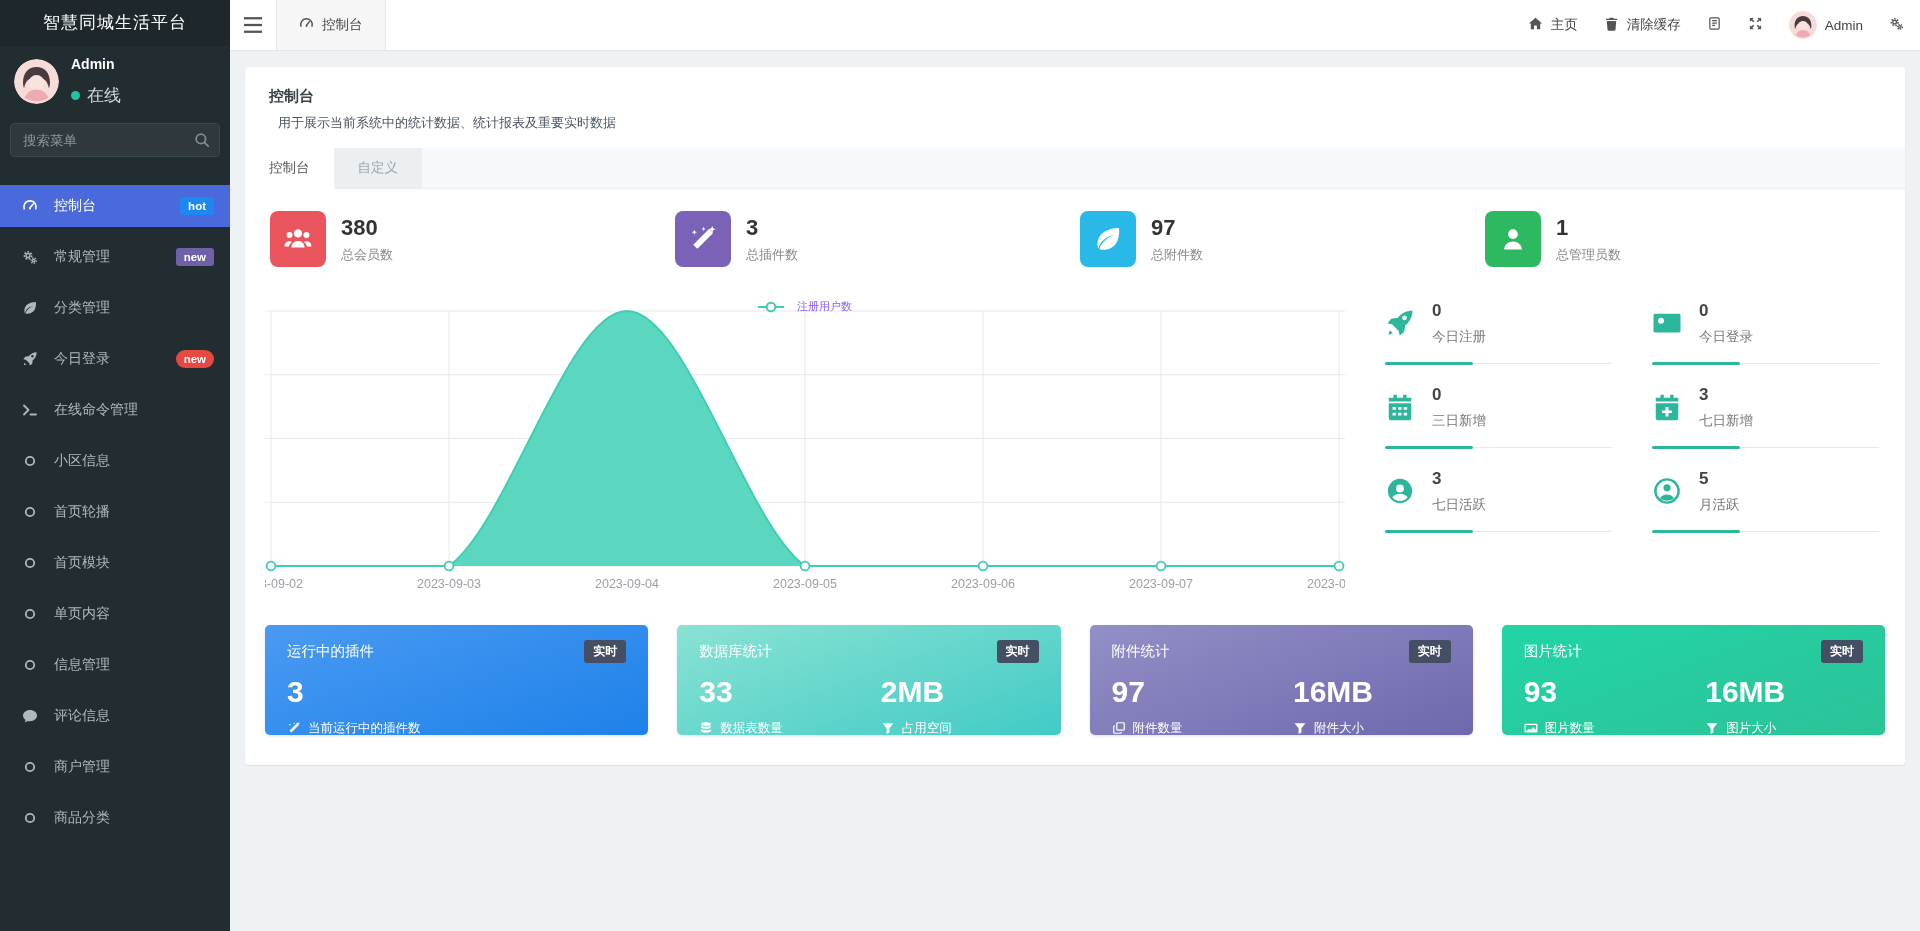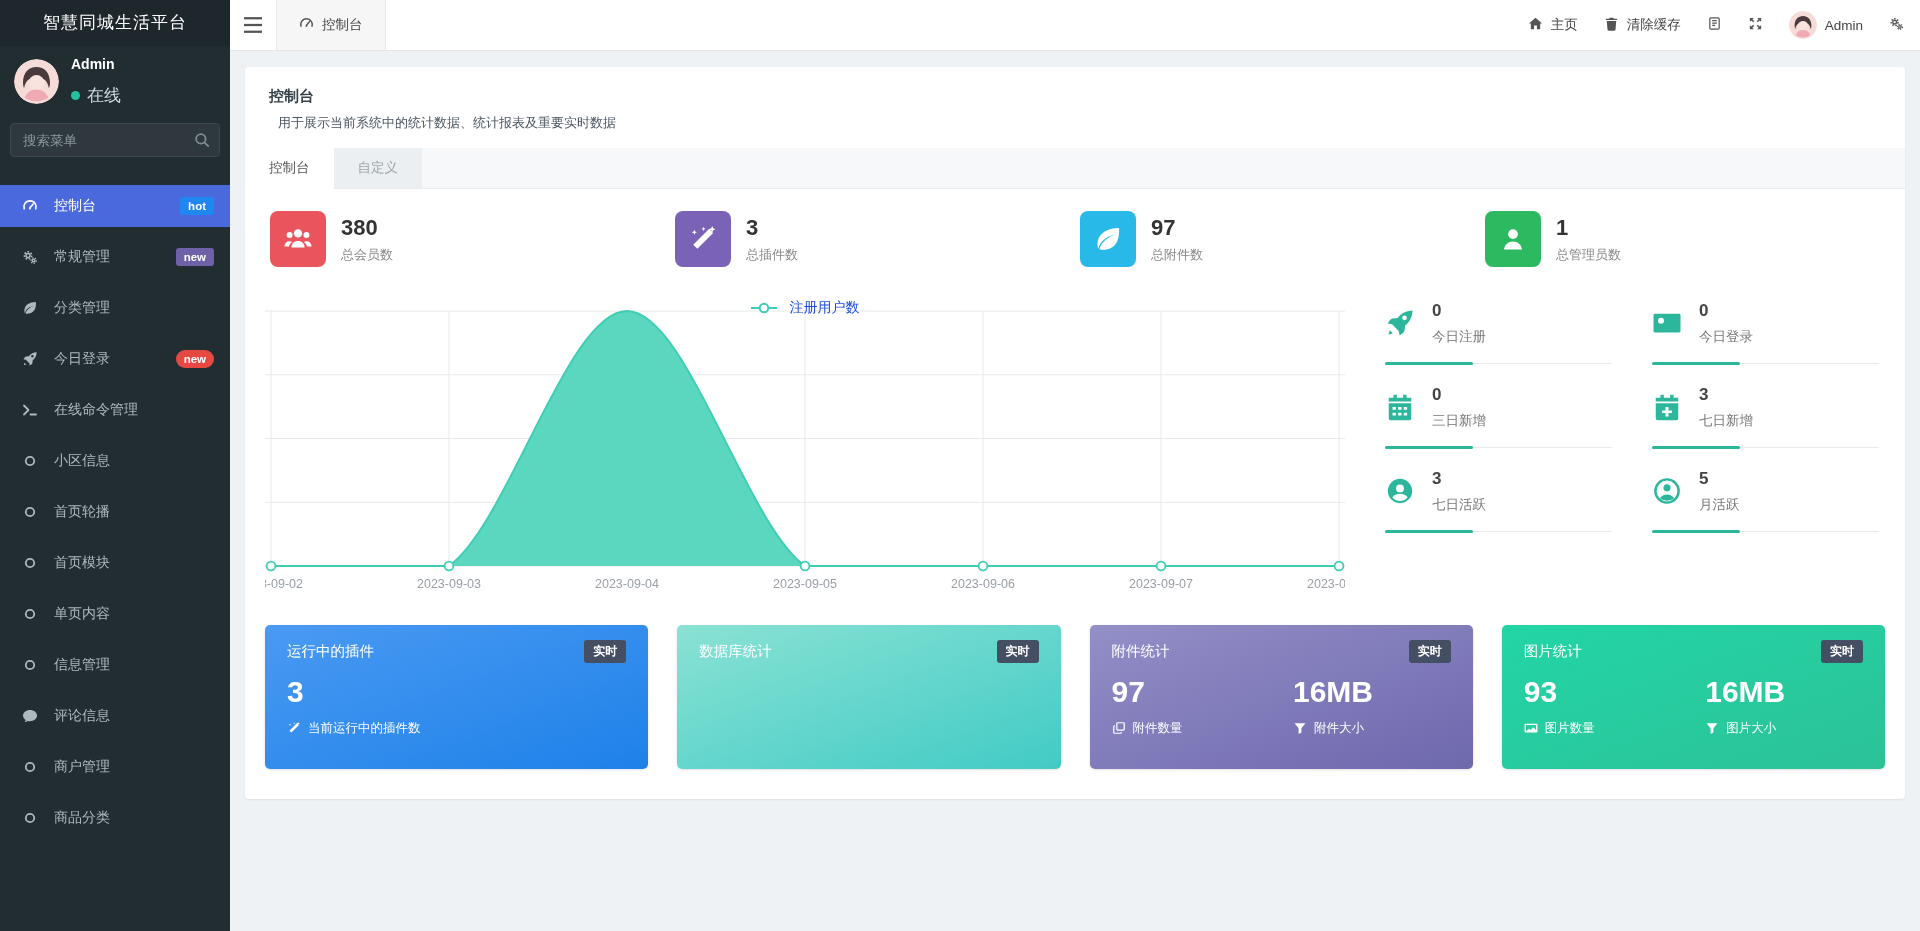--- a/index.html
+++ b/index.html
@@ -58,36 +58,36 @@
   .stat-row { display:flex; }
   .stat { flex:1 1 25%; display:flex; align-items:center; gap:15px; padding-left:5px; }
   .stat-ico { width:56px; height:56px; border-radius:8px; display:flex; align-items:center; justify-content:center; color:#fff; }
   .stat-ico svg { width:30px; height:30px; }
   .stat-val { font-size:22px; font-weight:bold; color:#333; }
   .stat-lbl { font-size:13px; color:#888; margin-top:5px; }
 
   
   .mid-row { display:flex; margin-top:28px; }
   .chart-wrap { position:relative; width:1080px; flex:0 0 1080px; }
-  .chart-legend { position:absolute; top:4px; left:0; right:0; display:flex; justify-content:center; align-items:center; gap:13px; font-size:14px; color:#1d4ed8; cursor:pointer; z-index:2; }
+  .chart-legend { position:absolute; top:4px; left:0; right:0; display:flex; justify-content:center; align-items:center; gap:13px; font-size:11px; color:#8b5cf6; cursor:pointer; z-index:2; }
   .chart-legend svg { width:26px; height:12px; }
   .quick-grid { flex:1 1 auto; margin-left:40px; display:grid; grid-template-columns:1fr 1fr; column-gap:34px; align-content:start; }
   .quick { padding-top:6px; }
   .q-top { display:flex; align-items:center; }
   .q-ico { width:32px; height:32px; color:#2cb69b; margin-right:15px; flex:0 0 32px; }
   .q-ico svg { width:30px; height:30px; }
   .q-val { font-size:17px; font-weight:bold; color:#444; }
   .q-lbl { font-size:13.5px; color:#777; margin-top:7px; }
   .q-line { position:relative; height:3px; margin-top:16px; margin-bottom:14px; }
   .q-line::before { content:''; position:absolute; left:0; right:6px; top:1px; height:1px; background:#e9e9e9; }
   .q-line::after { content:''; position:absolute; left:0; top:0; width:88px; height:3px; background:#2cb69a; border-radius:2px; }
 
   
   .cards-row { display:flex; gap:29px; margin-top:26px; }
-  .bcard { flex:1 1 25%; height:144px; border-radius:5px; color:#fff; padding:15px 22px 14px; box-shadow:0 1px 3px rgba(0,0,0,.12); }
+  .bcard { flex:1 1 25%; height:110px; border-radius:5px; color:#fff; padding:15px 22px 14px; box-shadow:0 1px 3px rgba(0,0,0,.12); }
   .bc-head { display:flex; align-items:center; justify-content:space-between; }
   .bc-title { font-size:14.5px; }
   .bc-badge { background:#454f63; color:#fff; font-size:12px; font-weight:bold; padding:3px 9px; border-radius:3px; }
   .bc-metrics { display:grid; grid-template-columns:1.15fr 1fr; margin-top:12px; }
   .bc-metrics.single { grid-template-columns:1fr; }
   .bc-val { font-size:30px; font-weight:bold; line-height:1.15; }
   .bc-lbl { display:flex; align-items:center; gap:7px; font-size:12.5px; margin-top:10px; }
   .bc-lbl svg { width:14px; height:14px; }
 
   
@@ -500,20 +500,45 @@
                     <span>当前运行中的插件数</span>
                   </div>
                 </div>
               </div>
             </div>
             <div class="bcard" style="background: linear-gradient(160deg, rgb(138, 226, 212), rgb(65, 203, 197));">
               <div class="bc-head">
                 <span class="bc-title">数据库统计</span>
                 <span class="bc-badge">实时</span>
               </div>
+              <div class="bc-metrics ">
+                <div>
+                  <div class="bc-val">33</div>
+                  <div class="bc-lbl">
+                    <span style="display:flex">
+                      <svg viewBox="0 0 16 16" fill="currentColor">
+                        <ellipse cx="8" cy="3.4" rx="5.5" ry="2"></ellipse>
+                        <path d="M2.5 5.2c1 .9 3 1.5 5.5 1.5s4.5-.6 5.5-1.5v2.2c-1 .9-3 1.5-5.5 1.5S3.5 8.3 2.5 7.4zm0 3.8c1 .9 3 1.5 5.5 1.5s4.5-.6 5.5-1.5v2.4c0 1.1-2.5 2-5.5 2s-5.5-.9-5.5-2z"></path>
+                      </svg>
+                    </span>
+                    <span>数据表数量</span>
+                  </div>
+                </div>
+                <div>
+                  <div class="bc-val">2MB</div>
+                  <div class="bc-lbl">
+                    <span style="display:flex">
+                      <svg viewBox="0 0 16 16" fill="currentColor">
+                        <path d="M1.8 2.5h12.4L9.6 8.3v4.9l-3.2 1.6V8.3z"></path>
+                      </svg>
+                    </span>
+                    <span>占用空间</span>
+                  </div>
+                </div>
+              </div>
             </div>
             <div class="bcard" style="background: linear-gradient(160deg, rgb(147, 143, 199), rgb(110, 104, 173));">
               <div class="bc-head">
                 <span class="bc-title">附件统计</span>
                 <span class="bc-badge">实时</span>
               </div>
               <div class="bc-metrics ">
                 <div>
                   <div class="bc-val">97</div>
                   <div class="bc-lbl">

